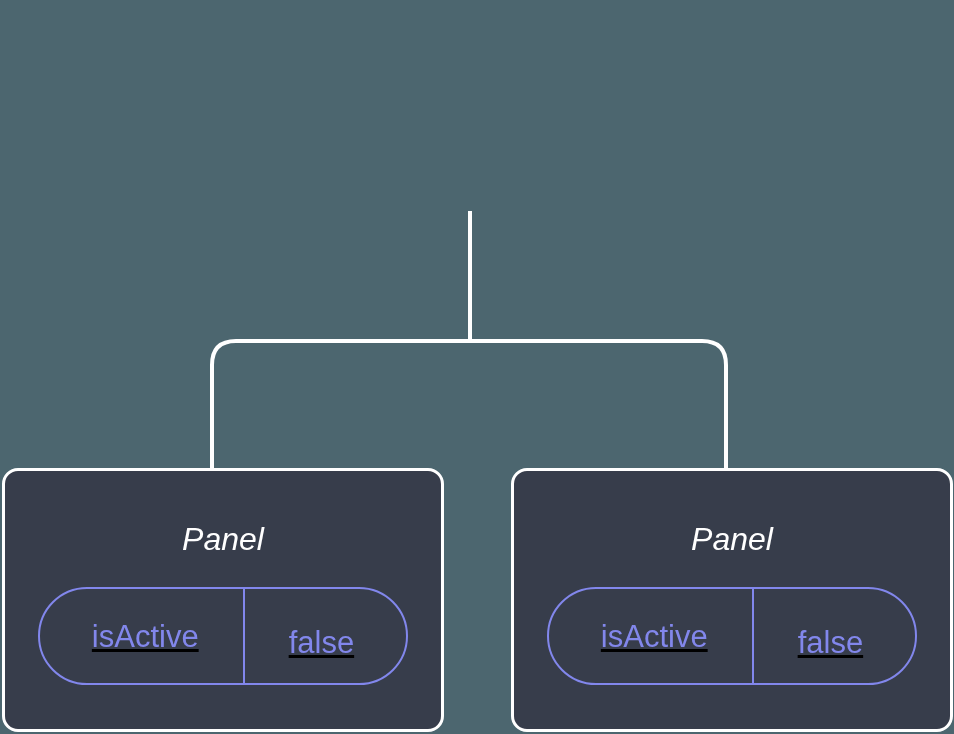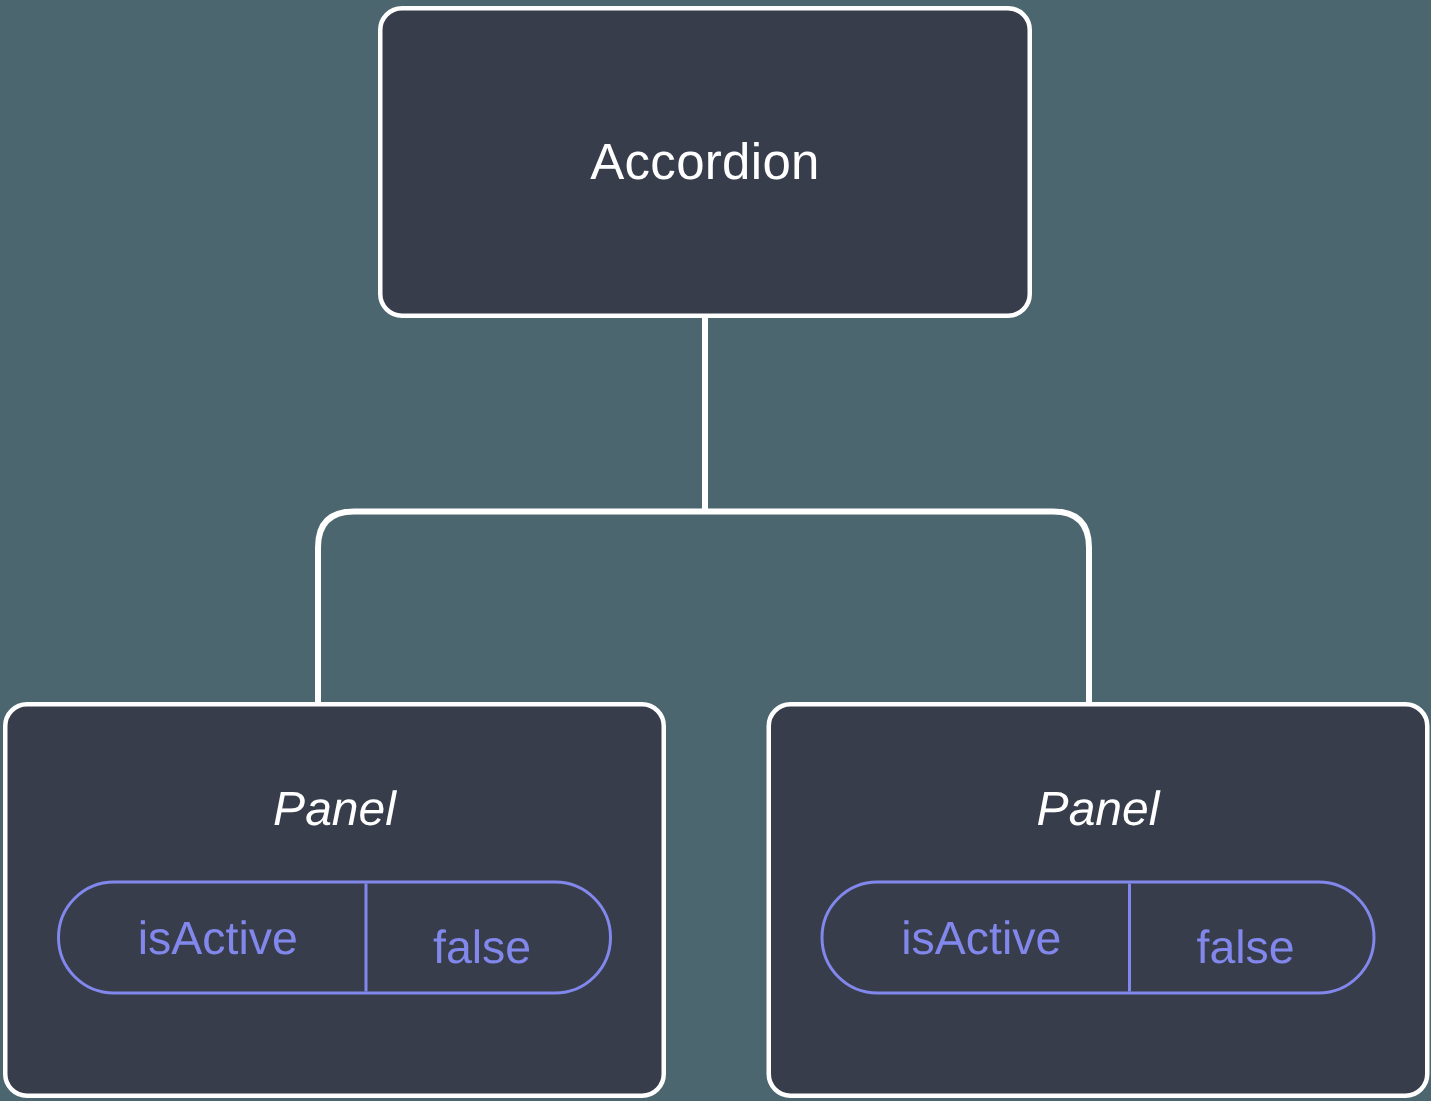--- a/index.html
+++ b/index.html
@@ -75,27 +75,28 @@
     color: #ffffff;
     font-weight: 400;
     line-height: 1;
     text-align: center;
     white-space: nowrap;
   }
 
   
   .prop-pill {
     margin-top: 32px;
-    height: 76px;
+    height: 98px;
     box-sizing: border-box;
     border: 2px solid #8287ec;
     border-radius: 49px;
     display: flex;
     align-items: stretch;
     background: transparent;
+    text-decoration: underline;
   }
   .prop-key,
   .prop-value {
     display: flex;
     align-items: center;
     justify-content: center;
     color: #8287ec;
     font-size: 31px;
     line-height: 1;
     white-space: nowrap;
@@ -116,23 +117,20 @@
 
   <svg id="connectors" viewBox="0 0 954 734" width="954" height="734" aria-hidden="true">
 
     <path d="M 470 211 L 470 341" fill="none" stroke="#ffffff" stroke-width="4" stroke-linecap="butt"></path>
 
     <path d="M 470 341 L 236 341 Q 212 341 212 365 L 212 470" fill="none" stroke="#ffffff" stroke-width="4" stroke-linecap="butt"></path>
 
     <path d="M 470 341 L 702 341 Q 726 341 726 365 L 726 470" fill="none" stroke="#ffffff" stroke-width="4" stroke-linecap="butt"></path>
   </svg>
 
-  <div class="node node-root">
-    <span class="node-title">Accordion</span>
-  </div>
 
   <div class="node node-child node-child-left">
     <span class="node-title">Panel</span>
     <div class="prop-pill">
       <span class="prop-key">isActive</span>
       <span class="prop-value">false</span>
     </div>
   </div>
 
   <div class="node node-child node-child-right">

